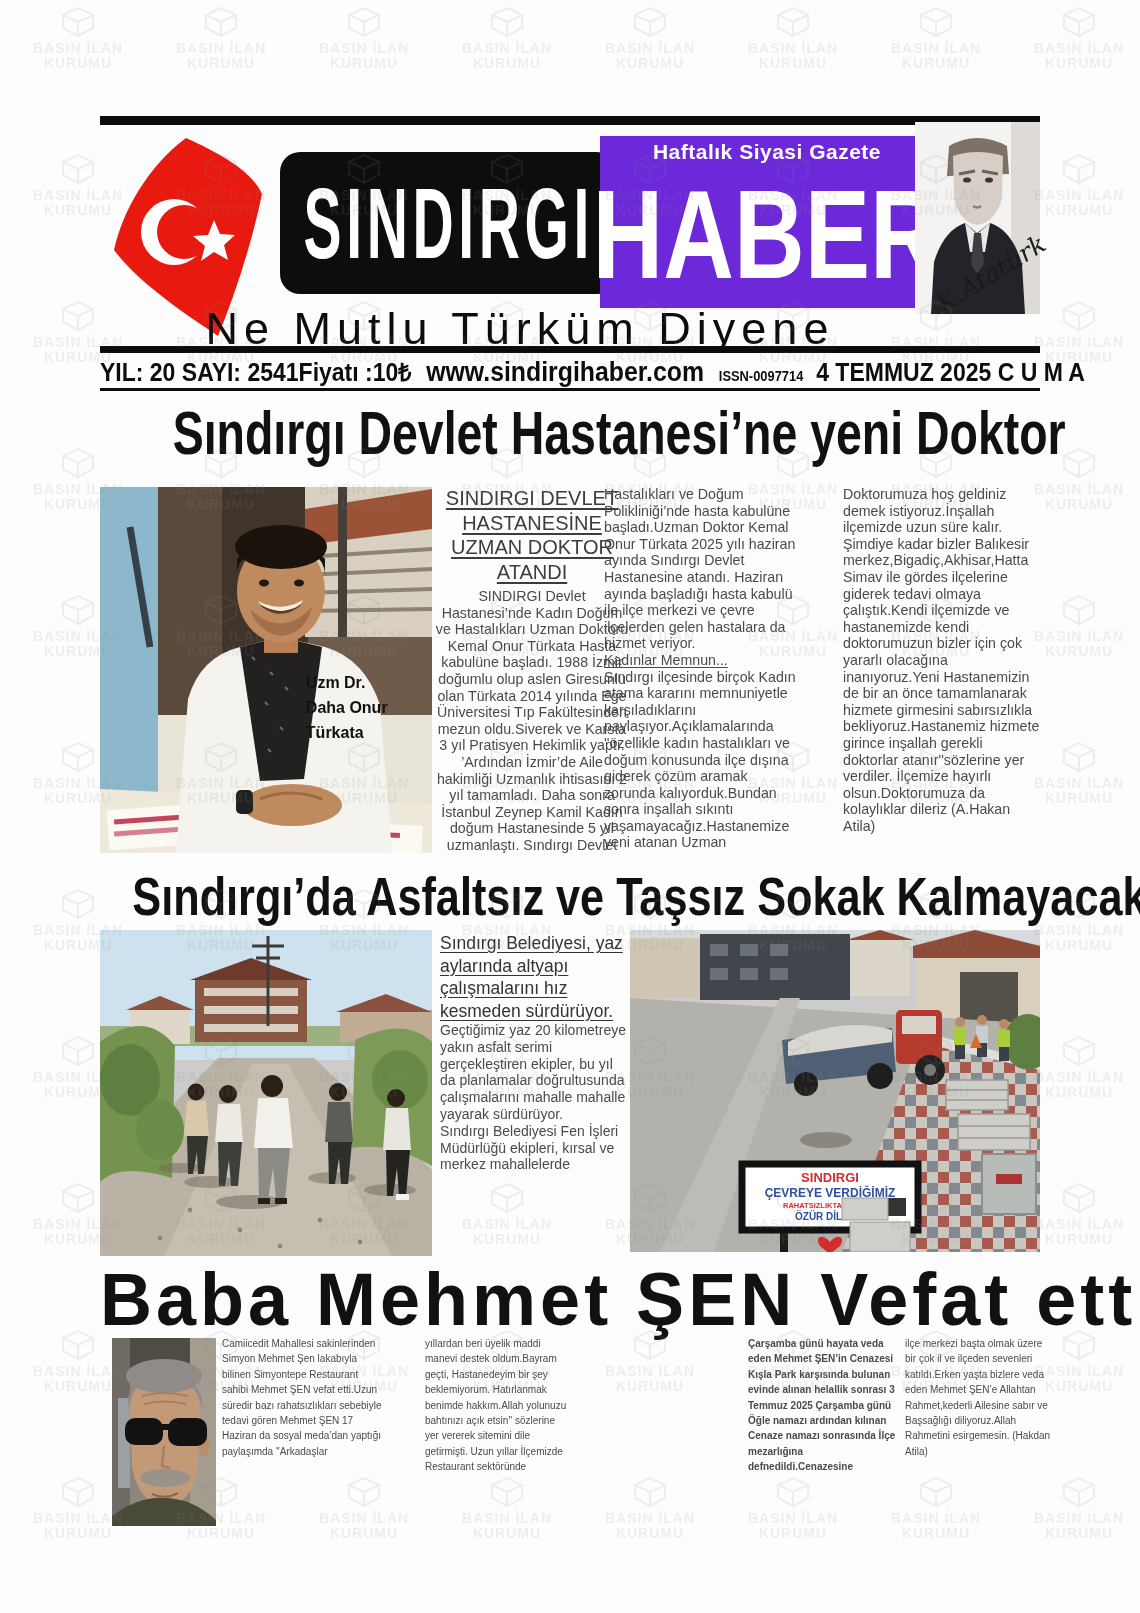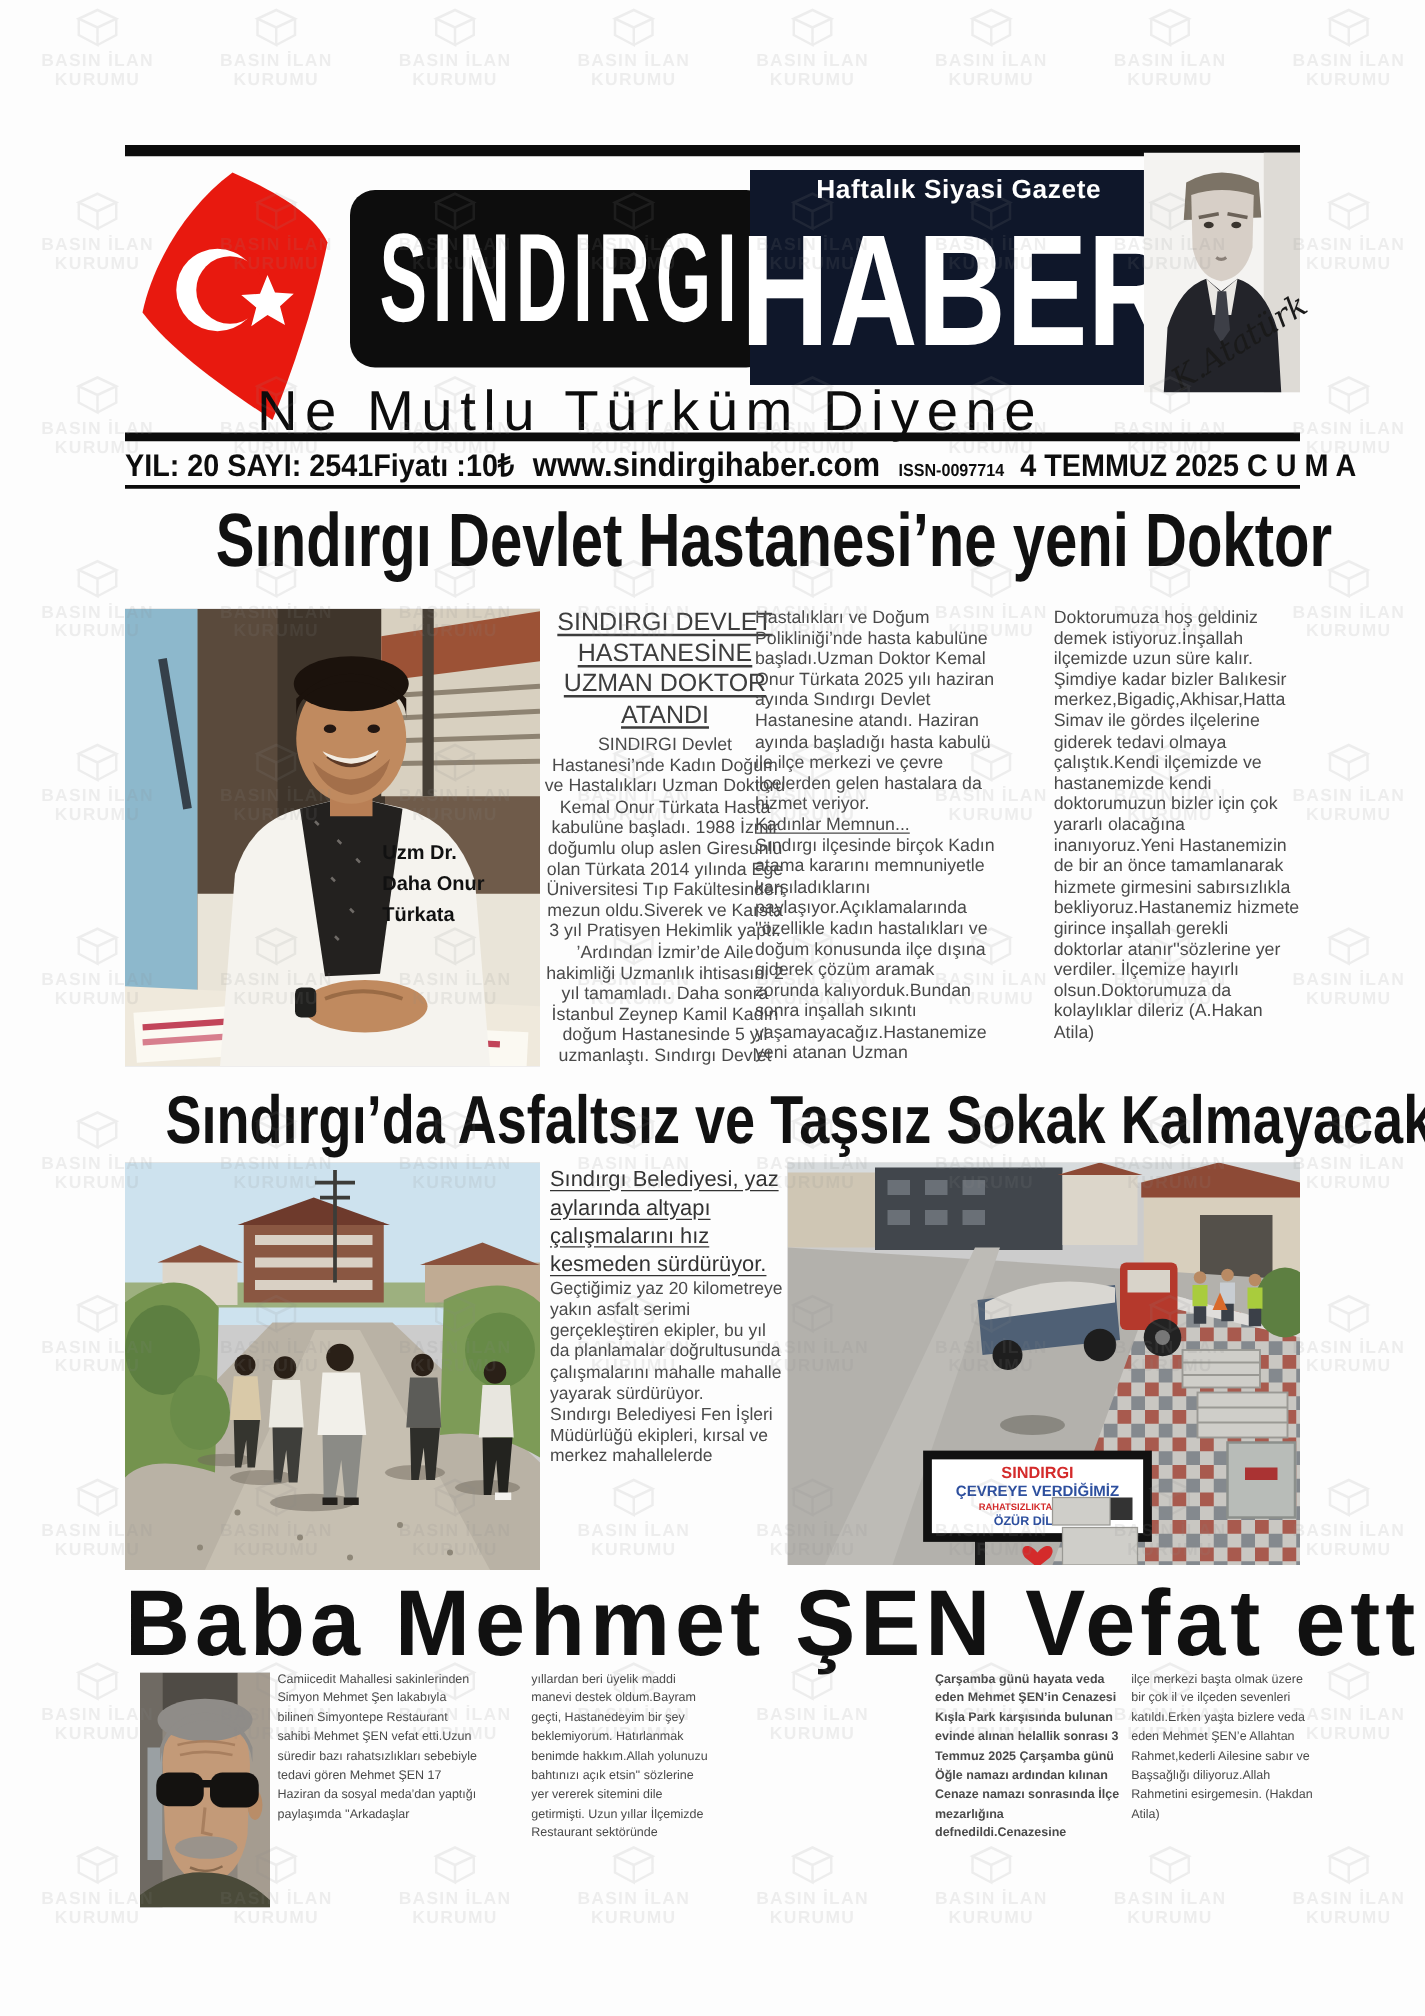--- a/index.html
+++ b/index.html
@@ -5,21 +5,21 @@
   html,body{margin:0;padding:0;background:#e9e9e9;}
   .page{position:relative;width:1140px;height:1613px;background:#fdfdfd;overflow:hidden;
         font-family:"Liberation Sans",sans-serif;margin:0 auto;}
   .abs{position:absolute;}
   .rule{position:absolute;background:#0c0c0c;}
   
   .blackbox{position:absolute;left:280px;top:152px;width:337px;height:142px;background:#0d0d0d;
             border-radius:20px;display:flex;align-items:center;justify-content:center;}
   .blackbox span{color:#fff;font-weight:700;font-size:62px;letter-spacing:5px;
                  transform:scale(0.92,1.62);white-space:nowrap;}
-  .redbox{position:absolute;left:600px;top:136px;width:334px;height:172px;background:#0f172a;
+  .redbox{position:absolute;left:600px;top:136px;width:334px;height:172px;background:#6d28d9;
           display:flex;flex-direction:column;align-items:center;}
   .redbox .tagline{color:#fff;font-weight:700;font-size:21px;margin-top:4px;letter-spacing:0.5px;white-space:nowrap;}
   .redbox .haber{color:#fff;font-weight:700;font-size:96px;line-height:0.98;
                  transform:scale(1.02,1.32);transform-origin:center top;margin-top:8px;}
   .slogan{position:absolute;left:100px;top:303px;width:840px;text-align:center;color:#0c0c0c;
           font-size:45px;font-weight:500;letter-spacing:6px;white-space:nowrap;}
   .signature{position:absolute;left:928px;top:252px;width:150px;color:#1a1a1a;
              font-family:"DejaVu Serif",serif;font-style:italic;font-size:25px;
              transform:rotate(-32deg);}
   

